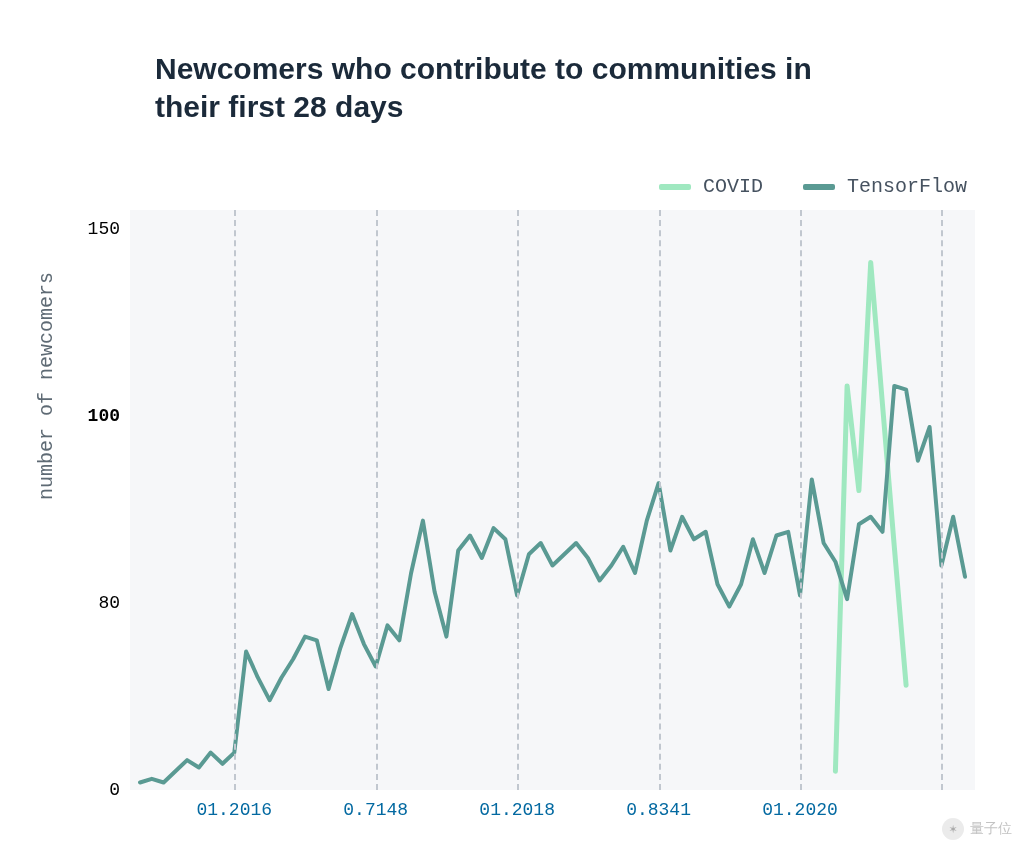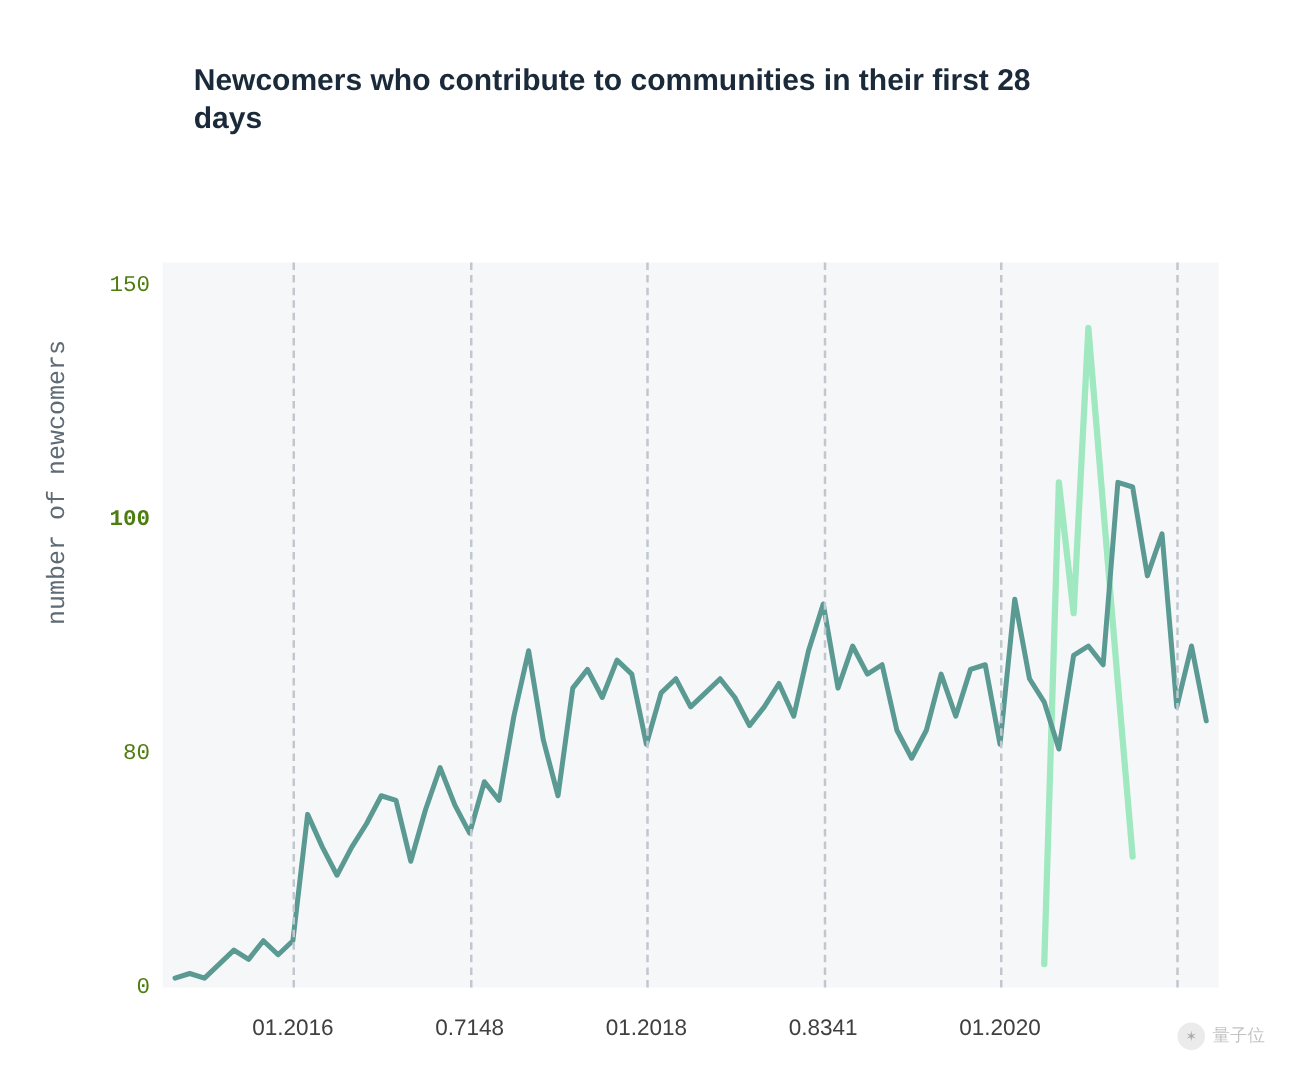--- a/index.html
+++ b/index.html
@@ -14,21 +14,21 @@
   }
   .container {
     position: relative;
     width: 1032px;
     height: 860px;
   }
   .title {
     position: absolute;
     left: 155px;
     top: 50px;
-    font-size: 24px;
+    font-size: 30px;
     font-weight: 700;
     color: #1b2a3a;
     line-height: 1.25;
     max-width: 720px;
   }
   .legend {
     position: absolute;
     top: 175px;
     right: 65px;
     display: flex;
@@ -63,32 +63,31 @@
     width: 0;
     border-left: 2px dashed #c1c7cf;
   }
   .y-tick-label {
     position: absolute;
     right: 855px;
     width: 50px;
     text-align: right;
     font-family: "Courier New", Courier, monospace;
     font-size: 18px;
-    color: #4d7c0f;
+    color: #000000;
     transform: translateY(-50%);
   }
   .x-tick-label {
     position: absolute;
     top: 590px;
-    font-family: Liberation Sans, sans-serif;
+    font-family: Liberation Mono, monospace;
     font-size: 18px;
-    color: #404040;
+    color: #0369a1;
     transform: translateX(-50%);
     white-space: nowrap;
-    margin-top: 12px;
   }
   .y-axis-label {
     position: absolute;
     left: 35px;
     top: 500px;
     transform: rotate(-90deg);
     transform-origin: left top;
     font-family: "Courier New", Courier, monospace;
     font-size: 20px;
     color: #5e6a74;
@@ -124,20 +123,30 @@
     color:#9c9c9c;
   }
 </style>
 </head>
 <body>
 
 <div class="container">
 
   <div class="title">Newcomers who contribute to communities in their first 28 days</div>
 
+  <div class="legend">
+    <div class="legend-item">
+      <div class="legend-swatch" style="background:#9fe8c0"></div>
+      <span>COVID</span>
+    </div>
+    <div class="legend-item">
+      <div class="legend-swatch" style="background:#5a9a93"></div>
+      <span>TensorFlow</span>
+    </div>
+  </div>
 
   <div class="y-axis-label">number of newcomers</div>
 
   <div class="plot-area">
 
     <svg class="lines" viewBox="0 0 845 580">
         <path d="M705.4 561.3 L717.1 175.9 L728.9 280.6 L740.7 52.4 L752.5 194.6 L764.3 336.8 L776.1 475.2 " stroke="#9fe8c0" stroke-width="5" fill="none" stroke-linejoin="round" stroke-linecap="round"></path>
         <path d="M10.0 572.5 L21.8 568.8 L33.6 572.5 L45.4 561.3 L57.1 550.1 L68.9 557.5 L80.7 542.6 L92.5 553.8 L104.3 542.6 L116.1 441.5 L127.9 467.7 L139.6 490.2 L151.4 467.7 L163.2 449.0 L175.0 426.6 L186.8 430.3 L198.6 479.0 L210.4 437.8 L222.1 404.1 L233.9 434.1 L245.7 456.5 L257.5 415.4 L269.3 430.3 L281.1 363.0 L292.9 310.6 L304.6 381.7 L316.4 426.6 L328.2 340.5 L340.0 325.5 L351.8 348.0 L363.6 318.1 L375.4 329.3 L387.1 385.4 L398.9 344.3 L410.7 333.0 L422.5 355.5 L434.3 344.3 L446.1 333.0 L457.9 348.0 L469.6 370.5 L481.4 355.5 L493.2 336.8 L505.0 363.0 L516.8 310.6 L528.6 273.2 L540.4 340.5 L552.1 306.8 L563.9 329.3 L575.7 321.8 L587.5 374.2 L599.3 396.6 L611.1 374.2 L622.9 329.3 L634.6 363.0 L646.4 325.5 L658.2 321.8 L670.0 385.4 L681.8 269.4 L693.6 333.0 L705.4 351.7 L717.1 389.2 L728.9 314.3 L740.7 306.8 L752.5 321.8 L764.3 175.9 L776.1 179.6 L787.9 250.7 L799.6 217.0 L811.4 355.5 L823.2 306.8 L835.0 366.7 " stroke="#5a9a93" stroke-width="4" fill="none" stroke-linejoin="round" stroke-linecap="round"></path>
       </svg>
   <div class="gridline-v" style="left: 104.286px;"></div>

